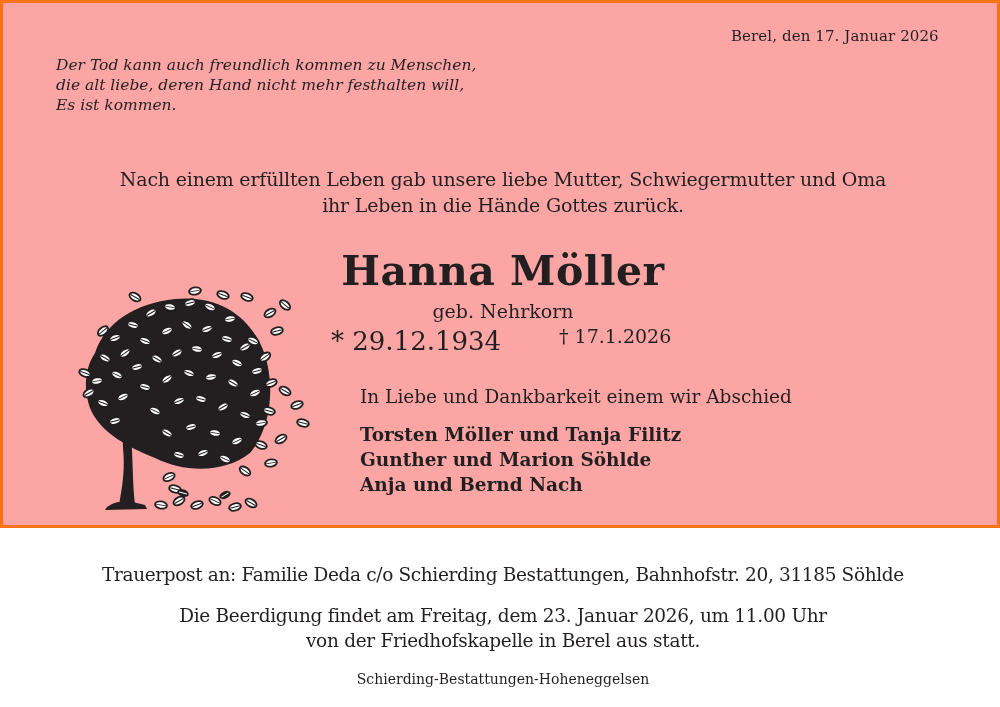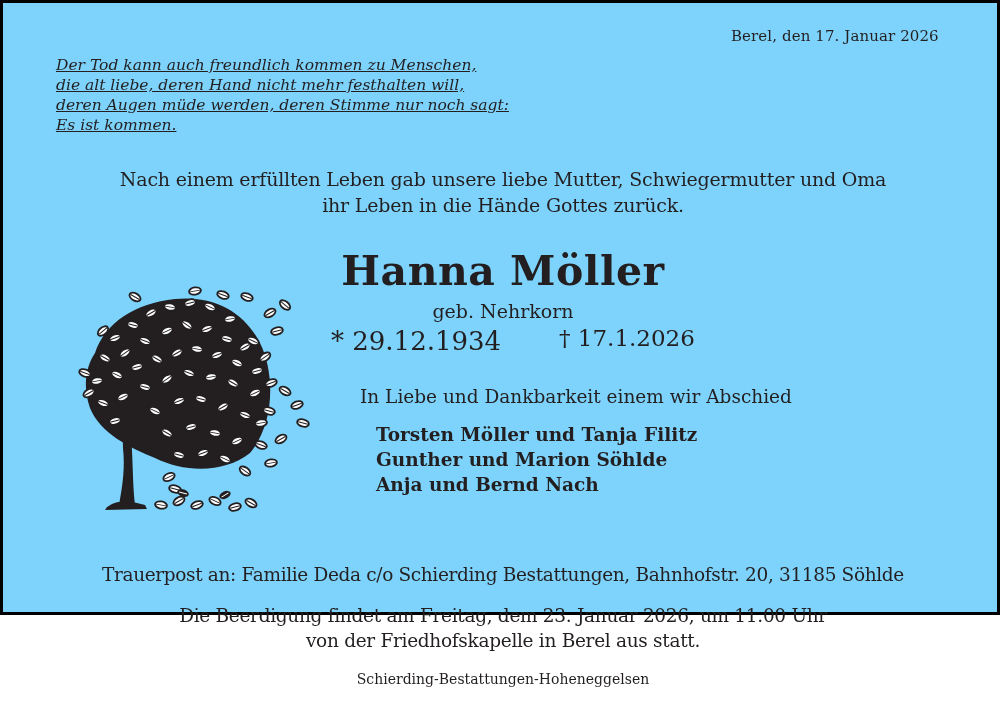--- a/index.html
+++ b/index.html
@@ -11,38 +11,37 @@
       width: 1000px;
       height: 707px;
       overflow: hidden;
       font-family: "DejaVu Serif", "Liberation Serif", serif;
       color: #231f20;
     }
     .frame {
       position: absolute;
       left: 0; top: 0;
       width: 1000px;
-      height: 615px;
+      height: 528px;
       box-sizing: border-box;
-      border: 3px solid #000000;
-      background: #7dd3fc;
+      border: 3px solid #f97316;
+      background: #fca5a5;
     }
     .abs { position: absolute; }
     .place-date {
       left: 728px; top: 24px;
       font-size: 15px;
       white-space: nowrap;
       letter-spacing: 0.1px;
     }
     .poem {
       left: 53px; top: 52px;
       font-style: italic;
       font-size: 15.5px;
       line-height: 20px;
-      text-decoration: underline;
     }
     .poem div { white-space: nowrap; }
     .intro {
       left: 0; width: 1000px; top: 163px;
       text-align: center;
       font-size: 19px;
       line-height: 26px;
       letter-spacing: -0.2px;
     }
     .name {
@@ -59,35 +58,35 @@
       font-size: 19px;
       line-height: 24px;
     }
     .birth {
       left: 328px; top: 323px;
       font-size: 26px;
       white-space: nowrap;
     }
     .death {
       left: 556px; top: 322px;
-      font-size: 23px;
+      font-size: 19px;
       white-space: nowrap;
     }
     .farewell {
       left: 357px; top: 383px;
       font-size: 18.5px;
       white-space: nowrap;
     }
     .mourners {
       left: 357px; top: 419px;
       font-size: 18.5px;
       font-weight: bold;
       line-height: 25px;
     }
-    .mourners div { white-space: nowrap; margin-left: 16px; }
+    .mourners div { white-space: nowrap; }
     .tree {
       left: 72px; top: 280px;
       width: 240px; height: 230px;
     }
     .post {
       left: 0; width: 1000px; top: 561px;
       text-align: center;
       font-size: 18.5px;
       letter-spacing: -0.35px;
       white-space: nowrap;
@@ -110,21 +109,20 @@
 </head>
 <body>
 
 <div class="frame">
 
   <div class="abs place-date">Berel, den 17. Januar 2026</div>
 
   <div class="abs poem">
     <div>Der Tod kann auch freundlich kommen zu Menschen,</div>
     <div>die alt liebe, deren Hand nicht mehr festhalten will,</div>
-    <div>deren Augen müde werden, deren Stimme nur noch sagt:</div>
     <div>Es ist kommen.</div>
   </div>
 
   <div class="abs intro">
     <div>Nach einem erfüllten Leben gab unsere liebe Mutter, Schwiegermutter und Oma</div>
     <div>ihr Leben in die Hände Gottes zurück.</div>
   </div>
 
   <div class="abs name">Hanna Möller</div>
   <div class="abs maiden">geb. Nehrkorn</div>

